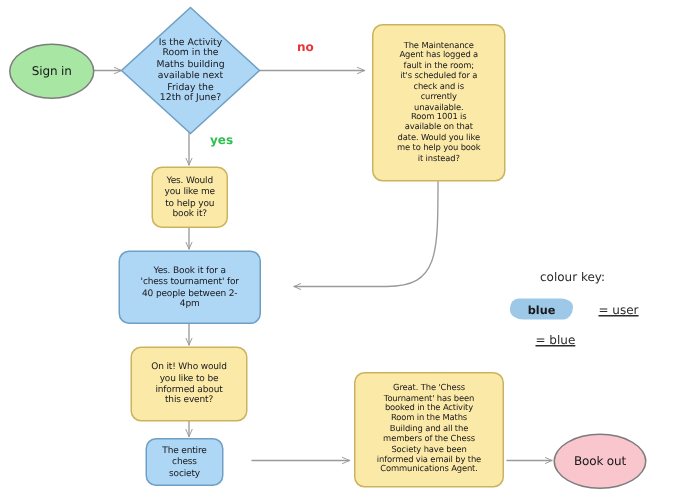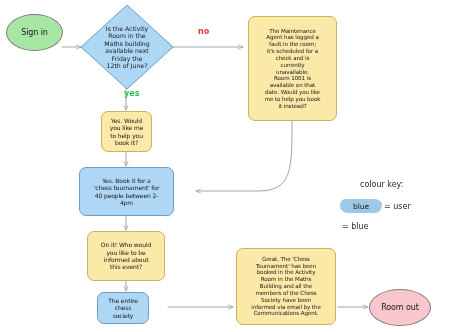--- a/index.html
+++ b/index.html
@@ -96,32 +96,34 @@
   .legend-row {
     position: absolute;
     display: flex;
     align-items: center;
   }
   .swatch {
     display: flex;
     align-items: center;
     justify-content: center;
     color: #18181b;
+    font-weight: bold;
   }
   .swatch-blue {
     background: #9ec8e8;
     border-radius: 9px 12px 10px 14px / 10px 9px 13px 10px;
   }
   .swatch-yellow {
     background: #faeedc;
     border-radius: 11px 9px 13px 10px / 9px 12px 9px 13px;
   }
   .legend-eq {
     color: #2b2b2b;
-    margin-left: 2px;
+    margin-left: 17px;
+    text-decoration: underline;
   }
 </style>
 </head>
 <body>
 
 <div id="canvas">
 
   <svg id="edges" viewBox="0 0 450 332">
     <defs>
       <marker id="arrow" viewBox="0 0 10 10" refX="9" refY="5" markerWidth="6" markerHeight="6" orient="auto-start-reverse">
@@ -143,21 +145,21 @@
       <path d="M 126 216 L 126 230" marker-end="url(#arrow)"></path>
 
       <path d="M 126 281 L 126 291" marker-end="url(#arrow)"></path>
 
       <path d="M 168 307 L 233 307" marker-end="url(#arrow)"></path>
 
       <path d="M 338 307 L 368 307" marker-end="url(#arrow)"></path>
     </g>
   </svg>
 
-  <div class="node term term-start" style="left:6px; top:14px; width:57px; height:37px; font-size:8px;">
+  <div class="node term term-start" style="left:6px; top:29px; width:57px; height:37px; font-size:8px;">
     <span class="node-text">Sign in</span>
   </div>
 
   <div class="diamond-wrap" style="left:80px; top:4px; width:94px; height:86px;">
     <svg class="diamond-shape" viewBox="0 0 94 86">
       <polygon points="47,1 93,43 47,85 1,43" fill="#aed6f5" stroke="#6f9fc4" stroke-width="1"></polygon>
     </svg>
     <span class="diamond-label" style="font-size:6.2px;">Is the Activity
 Room in the
 Maths building
@@ -214,26 +216,26 @@
 booked in the Activity
 Room in the Maths
 Building and all the
 members of the Chess
 Society have been
 informed via email by the
 Communications Agent.</span>
   </div>
 
   <div class="node term term-end" style="left:369px; top:289px; width:62px; height:37px; font-size:8px;">
-    <span class="node-text">Room out</span>
+    <span class="node-text">Book out</span>
   </div>
 
   <span class="edge-label label-no" style="left:198px; top:27px; font-size:8px;">no</span>
 
-  <span class="edge-label label-yes" style="left:124px; top:89px; font-size:8px;">yes</span>
+  <span class="edge-label label-yes" style="left:140px; top:89px; font-size:8px;">yes</span>
 
   <div class="legend" style="left:340px; top:180px; width:108px; height:62px;">
 
     <span class="legend-title" style="left:20px; top:0px; font-size:8px;">colour key:</span>
 
     <div class="legend-row" style="left:0px; top:19px;">
       <span class="swatch swatch-blue" style="width:42px; height:14px; font-size:7.5px;">blue</span>
       <span class="legend-eq" style="font-size:8px;">= user</span>
     </div>
 

